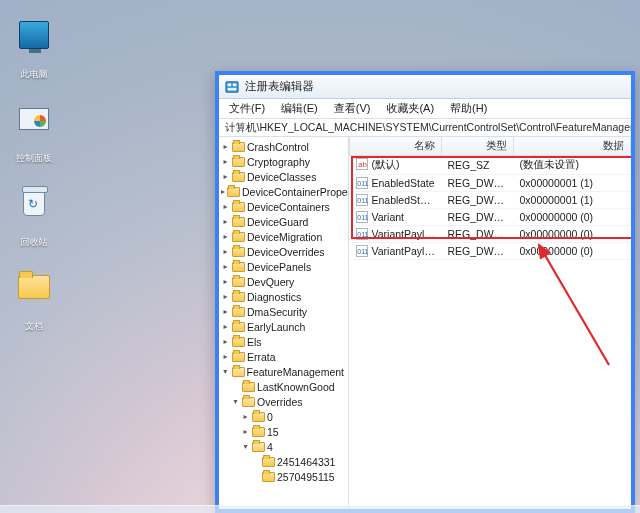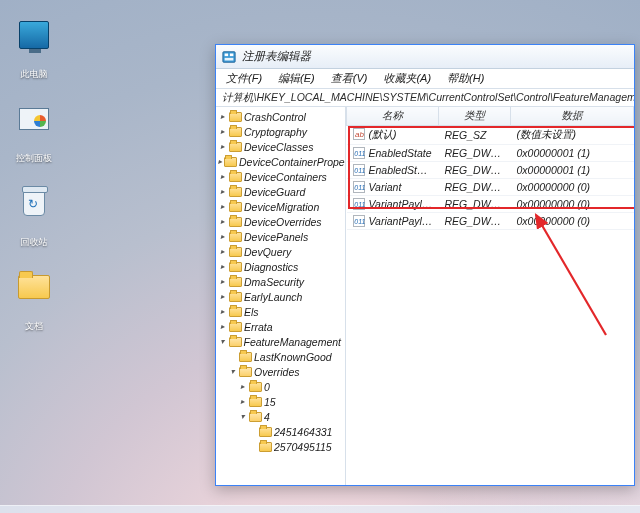--- a/index.html
+++ b/index.html
@@ -20,40 +20,40 @@
   .glyph-pc { width:30px; height:28px; background:linear-gradient(#3aa9db,#1669a5); border:1px solid #07416a; position:relative; border-radius:2px;}
   .glyph-pc::after { content:""; position:absolute; left:9px; bottom:-5px; width:12px; height:4px; background:#4a6c88;}
   .glyph-bin { width:22px; height:26px; background:#eef3f8; border:1px solid #6b8aa5; border-radius:2px 2px 4px 4px; position:relative;}
   .glyph-bin::before{content:"";position:absolute;top:-5px;left:-2px;width:24px;height:5px;background:#dfe9f2;border:1px solid #6b8aa5;border-radius:2px;}
   .glyph-bin::after{content:"↻";position:absolute;top:6px;left:4px;font-size:12px;color:#1d6fb8;}
   .glyph-cpanel { width:30px; height:22px; background:#eef3f8; border:1px solid #5a7a96; position:relative;}
   .glyph-cpanel::after{content:"";position:absolute;right:2px;bottom:2px;width:12px;height:12px;background:conic-gradient(#e85c2d 0 25%, #56b54f 0 50%, #2f7fd3 0 75%, #f5c531 0 100%);border-radius:50%;}
   .glyph-folder { width:32px; height:24px; background:linear-gradient(#ffe29a,#f7c94f); border:1px solid #c89a2e; border-radius:2px; position:relative;}
   .glyph-folder::before{content:"";position:absolute;top:-5px;left:0;width:12px;height:6px;background:#f7c94f;border:1px solid #c89a2e;border-bottom:none;border-radius:2px 2px 0 0;}
 
-  .regwin { position:absolute; left:215px; top:44px; width:420px; height:442px; background:#fff; border:1px solid #3b82f6; box-shadow:0 4px 14px rgba(0,0,0,.25); display:flex; flex-direction:column; font-size:11px;font-style:italic; }
+  .regwin { position:absolute; left:215px; top:71px; width:420px; height:442px; background:#fff; border:4px solid #3b82f6; box-shadow:0 4px 14px rgba(0,0,0,.25); display:flex; flex-direction:column; font-size:11px; }
   .titlebar { height:24px; display:flex; align-items:center; gap:6px; padding:0 6px; background:linear-gradient(#fafcfe,#e7eef7); border-bottom:1px solid #c3d1df;}
   .titlebar .ticon { width:14px; height:14px; display:inline-block; }
   .ticon svg { width:14px; height:14px; }
   .titlebar .ttl { font-size:11.5px; color:#1b1b1b; }
   .menubar { height:20px; display:flex; gap:4px; padding:0 4px; border-bottom:1px solid #d7e0ea; }
   .menubar span { padding:2px 6px; font-size:11px; color:#222; cursor:pointer; }
   .pathbar { height:18px; display:flex; align-items:center; padding:0 6px; border-bottom:1px solid #d7e0ea; font-size:10.5px; color:#2b2b2b; overflow:hidden; white-space:nowrap; }
   .body { flex:1; display:flex; overflow:hidden; }
   .tree { width:130px; border-right:1px solid #d7e0ea; overflow:auto; padding:2px 0; }
   .row { display:flex; align-items:center; gap:2px; height:15px; padding-right:4px; cursor:pointer; }
   .ind { display:inline-block; }
   .exp { width:9px; height:9px; display:inline-flex; align-items:center; justify-content:center; font-size:8px; color:#5a5a5a; cursor:pointer;}
   .fld { width:13px; height:10px; background:linear-gradient(#ffe29a,#f7c94f); border:1px solid #cc9e32; border-radius:1px; position:relative; flex:0 0 auto;}
   .fld.open { background:linear-gradient(#ffe7ad,#fbd06a); }
   .fld::before{content:"";position:absolute;top:-3px;left:0;width:5px;height:3px;background:#f7c94f;border:1px solid #cc9e32;border-bottom:none;border-radius:1px 1px 0 0;}
   .nlabel { font-size:10.5px; color:#1b1b1b; }
   .list { flex:1; overflow:auto; position:relative; }
   .list table { border-collapse:collapse; width:100%; table-layout:fixed; }
-  .list th { text-align:center; font-weight:400; font-size:10.5px; color:#333; background:linear-gradient(#fafcfe,#eef3f8); border:1px solid #d7e0ea; border-top:none; padding:2px 6px; height:17px; position:sticky; top:0;}
+  .list th { text-align:right; font-weight:400; font-size:10.5px; color:#333; background:linear-gradient(#fafcfe,#eef3f8); border:1px solid #d7e0ea; border-top:none; padding:2px 6px; height:17px; position:sticky; top:0;}
   .list td { font-size:10.5px; color:#222; padding:2px 6px; height:15px; border-bottom:1px solid #f0f3f7; white-space:nowrap; overflow:hidden; text-overflow:ellipsis;}
   .vicon { width:12px; height:12px; display:inline-block; margin-right:4px; vertical-align:-2px;}
   .vicon.str svg, .vicon.num svg { width:12px; height:12px; }
   .highlight-box { position:absolute; border:2px solid #e3272a; pointer-events:none; }
   .arrow { position:absolute; pointer-events:none; }
   .taskbar { position:absolute; left:0; bottom:0; width:100%; height:8px; background:rgba(230,238,248,.7); border-top:1px solid rgba(255,255,255,.5);}
   
   .tree::-webkit-scrollbar,.list::-webkit-scrollbar{width:10px;height:10px}
   .tree::-webkit-scrollbar-thumb,.list::-webkit-scrollbar-thumb{background:#cfd8e3;border-radius:5px}
 </style>

